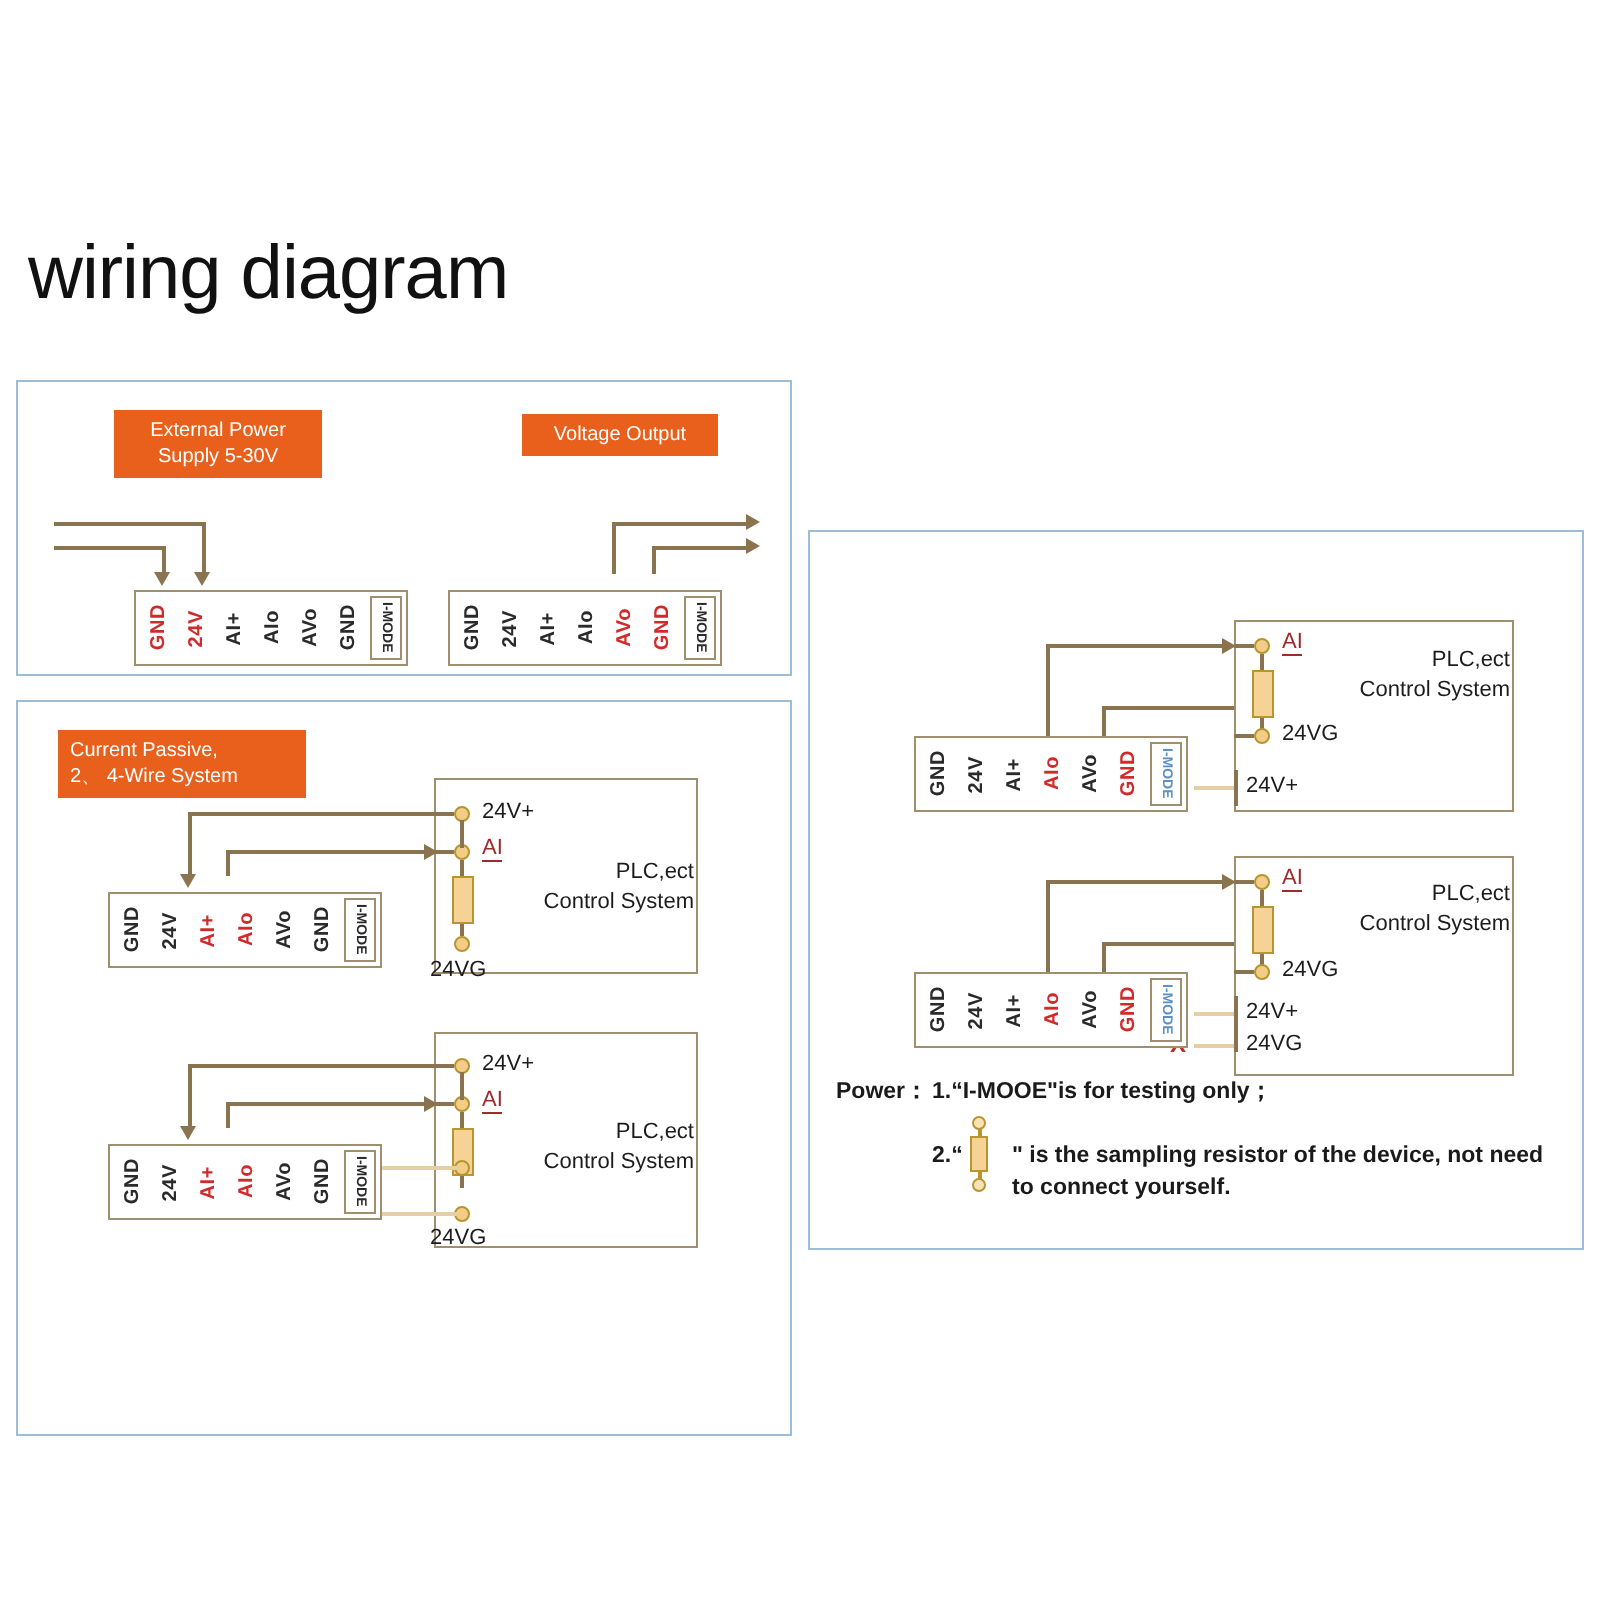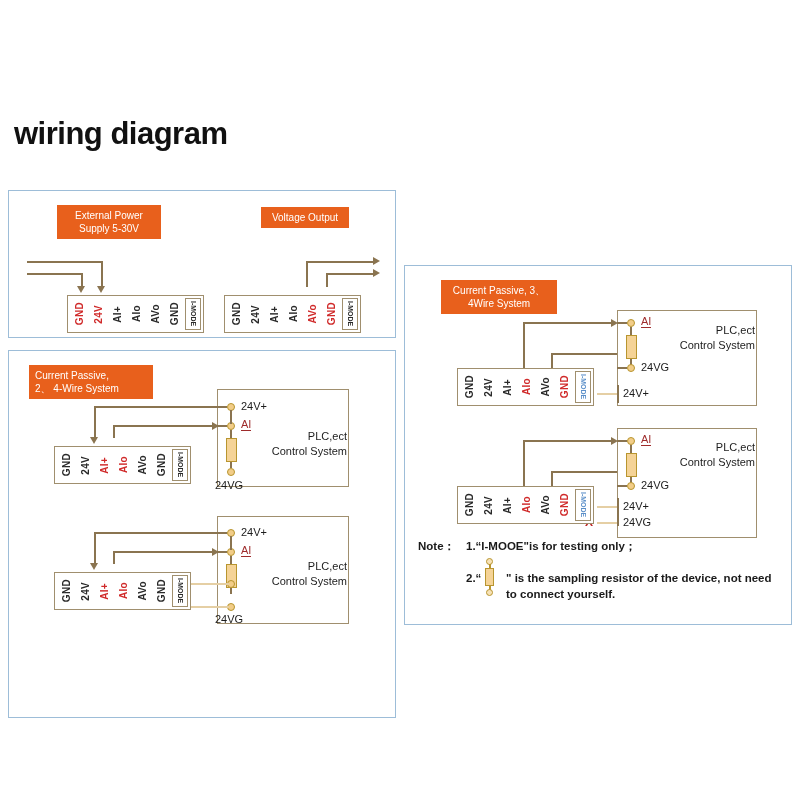--- a/index.html
+++ b/index.html
@@ -14,22 +14,22 @@
     background: #ffffff;
     font-family: "Liberation Sans", sans-serif;
     overflow: hidden;
   }
 
   
   .page-title {
     position: absolute;
     left: 14px;
     top: 118px;
-    font-size: 31px;
-    font-weight: bold;
+    font-size: 38px;
+    font-weight: normal;
     color: #111111;
     letter-spacing: -0.5px;
     line-height: 1;
   }
 
   
   .panel {
     position: absolute;
     box-sizing: border-box;
     border: 1.5px solid #9dbdd8;
@@ -233,21 +233,21 @@
 
 <div id="page">
 
   <div class="page-title">wiring diagram</div>
 
   <div class="panel" id="panel-top-left">
 
     <div class="caption" style="left:48px; top:14px; width:104px;">External Power
 Supply 5-30V</div>
 
-    <div class="caption" style="left:252px; top:16px; width:88px;">Voltage Output</div>
+    <div class="caption" style="left:252px; top:16px; width:98px;">Voltage Output</div>
 
     <div class="wire h" style="left:18px; top:70px; width:76px;"></div>
     <div class="wire v" style="left:92.4px; top:70px; height:26px;"></div>
     <div class="wire h" style="left:18px; top:82px; width:56px;"></div>
     <div class="wire v" style="left:72.4px; top:82px; height:14px;"></div>
     <div class="arrow-down" style="left:68px; top:95px;"></div>
     <div class="arrow-down" style="left:88px; top:95px;"></div>
 
     <div class="termblock" style="left:58px; top:104px; height:38px;">
       <div class="term red">
@@ -413,22 +413,20 @@
           <span>GND</span>
         </div>
       <div class="term imode">
           <span>I-MODE</span>
         </div>
     </div>
   </div>
 
   <div class="panel" id="panel-right">
 
-    <div class="caption" style="left:36px; top:14px; width:116px;">Current Passive, 3、
-4Wire System</div>
 
     <div class="plcbox" style="left:212px; top:44px; width:140px; height:96px;"></div>
     <div class="plc-text" style="left:256px; top:57px; width:94px;">PLC,ect
 Control System</div>
 
     <div class="pin" style="left:222px; top:53px;"></div>
     <div class="wire h" style="left:212px; top:56.4px; width:10px;"></div>
     <div class="pin-label ai" style="left:236px; top:50px;">AI</div>
 
     <div class="wire v" style="left:225.4px; top:61px; height:8px;"></div>
@@ -527,21 +525,21 @@
       <div class="term red">
           <span>GND</span>
         </div>
       <div class="term imode blue">
           <span>I-MODE</span>
         </div>
     </div>
   </div>
 
   <div class="note-wrap">
-    <div class="note-line note-head">Note：</div>
+    <div class="note-line note-head">Power：</div>
     <div class="note-line note-1">1.“I-MOOE"is for testing only；</div>
     <div class="note-line note-2-num">2.“</div>
     <div class="note-sym">
       <div class="nd top"></div>
       <div class="stem" style="top:6px; height:6px;"></div>
       <div class="rs"></div>
       <div class="stem" style="top:27px; height:6px;"></div>
       <div class="nd bot"></div>
     </div>
     <div class="note-line note-2-rest">" is the sampling resistor of the device, not need to connect yourself.</div>

